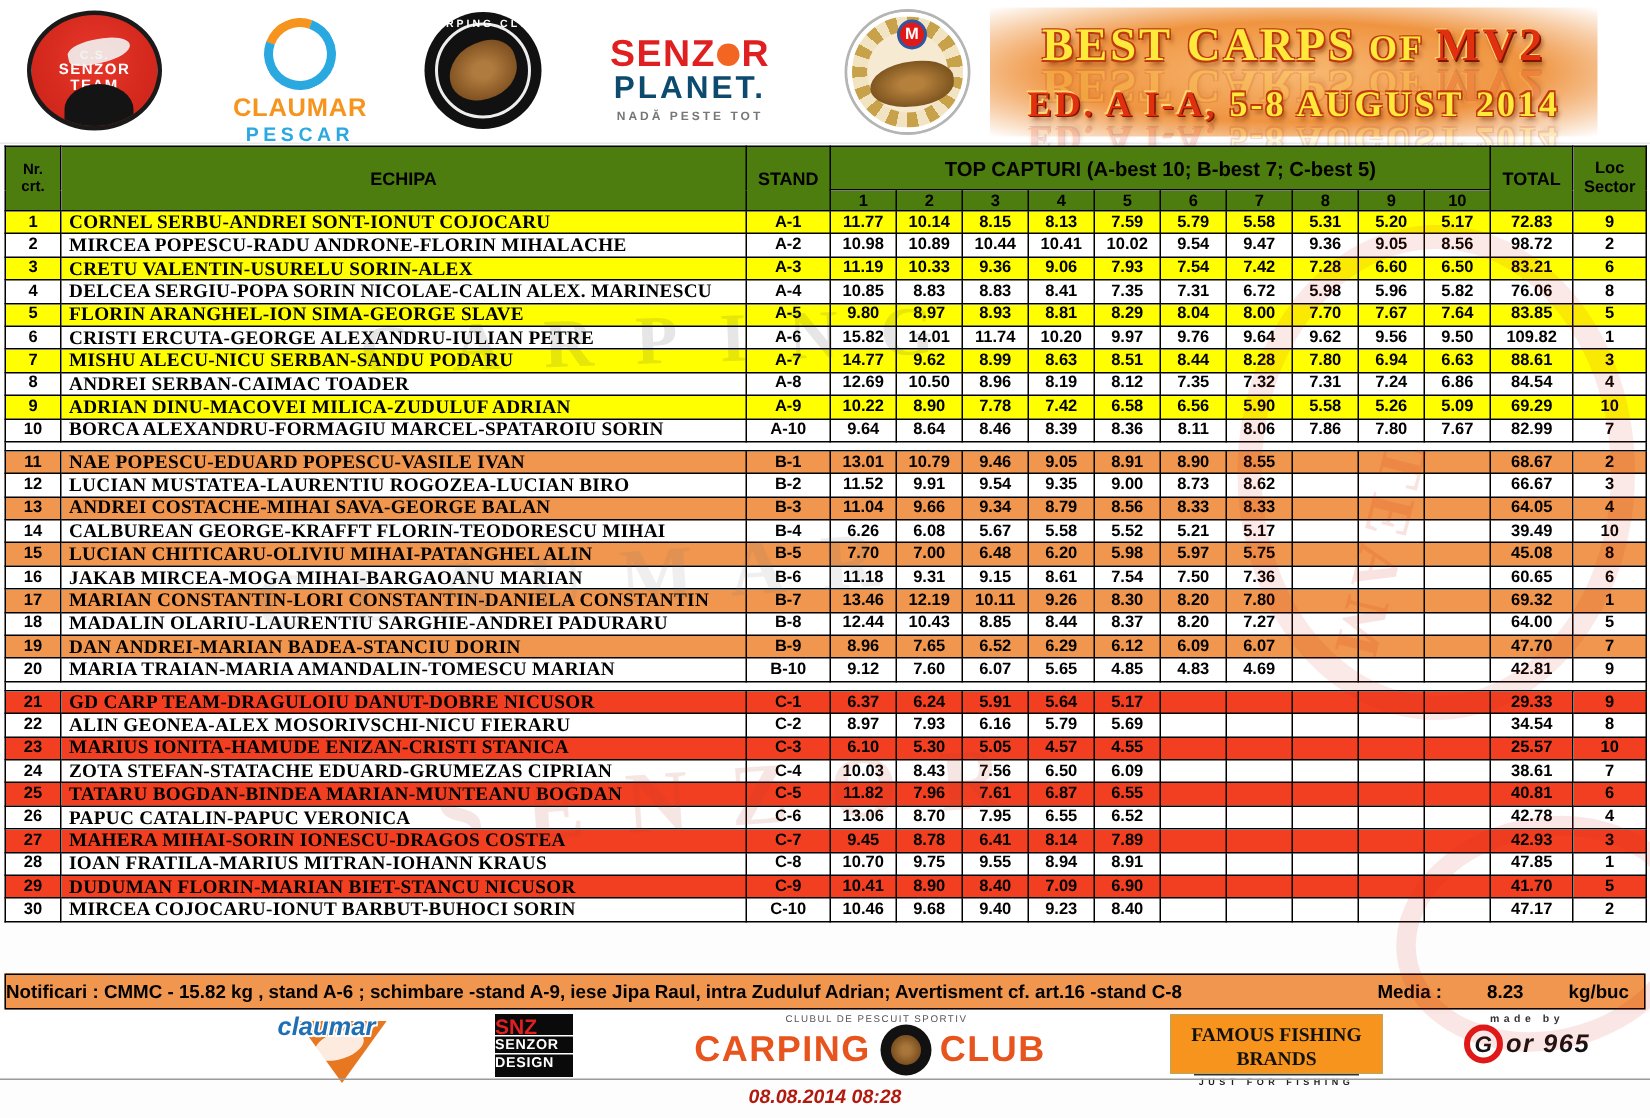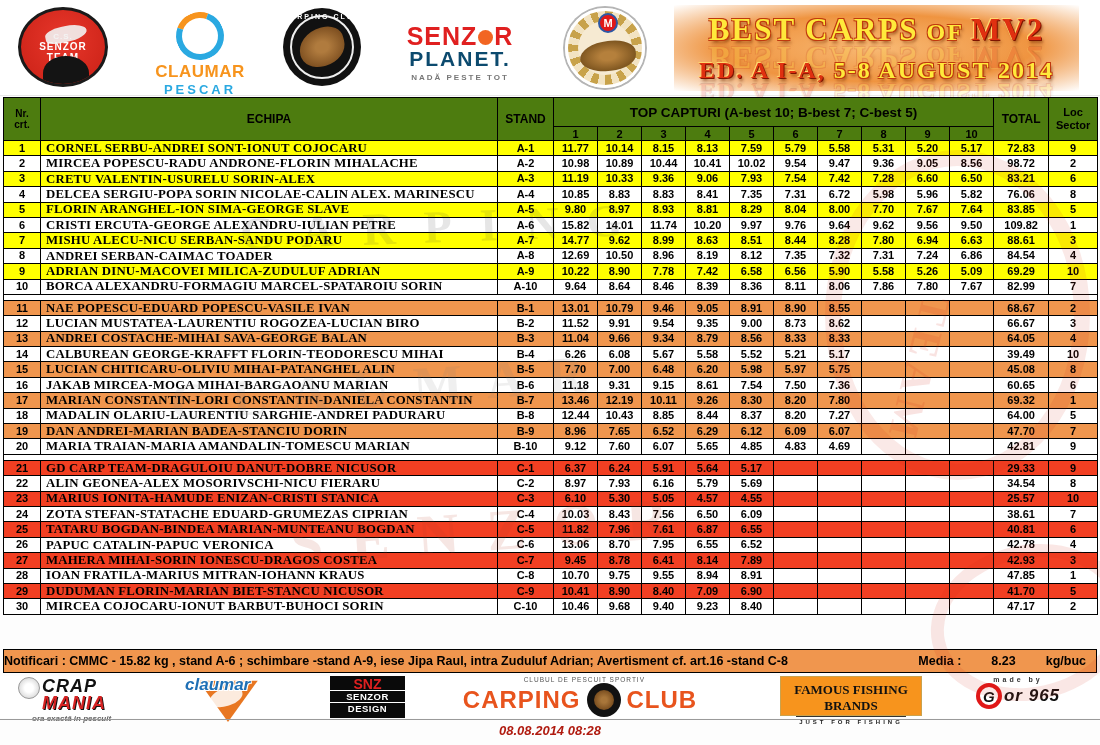--- a/index.html
+++ b/index.html
@@ -29,21 +29,21 @@
   .logo-splanet .l1 { color:#e02020; font-weight:bold; font-size:25px; letter-spacing:1px; font-family:"Liberation Sans",sans-serif; }
   .logo-splanet .dot { display:inline-block; width:15px; height:15px; background:#f26522; border-radius:50%; margin:0 1px; }
   .logo-splanet .l2 { color:#0c4a6e; font-size:21px; letter-spacing:2px; font-weight:bold; margin-top:-4px; }
   .logo-splanet .l3 { color:#777; font-size:8px; letter-spacing:2px; margin-top:2px; font-weight:bold; }
 
   .logo-mv { position:absolute; top:8px; left:565px; width:80px; height:80px; border-radius:50%; background:repeating-conic-gradient(#c8a24a 0 12deg, #f2e3c2 12deg 24deg); border:3px solid #fff; box-shadow:0 0 0 2px #b5b5b5; }
   .logo-mv .body { position:absolute; inset:10px; background:#f6ead2; border-radius:50%; }
   .logo-mv .fish { position:absolute; top:30px; left:12px; width:56px; height:30px; background:radial-gradient(#b5803c 20%, #6f4a18 85%); border-radius:55% 45% 50% 50%; transform:rotate(-6deg); }
   .logo-mv .badge { position:absolute; top:2px; left:30px; width:20px; height:20px; background:#e01818; border:2px solid #2b57a5; border-radius:50%; color:#fff; font-size:11px; font-weight:bold; text-align:center; line-height:17px; }
 
-  .title-banner { position:absolute; top:5px; left:674px; width:405px; height:86px; background:radial-gradient(ellipse at center, #f8b974 0%, #ef9440 55%, rgba(239,148,64,0) 100%); text-align:center; font-family:"Liberation Serif", serif; }
+  .title-banner { position:absolute; top:5px; left:660px; width:405px; height:86px; background:radial-gradient(ellipse at center, #f8b974 0%, #ef9440 55%, rgba(239,148,64,0) 100%); text-align:center; font-family:"Liberation Serif", serif; }
   .t-line { position:relative; line-height:1; }
   .t-line1 { margin-top:9px; font-size:31px; font-weight:bold; letter-spacing:2px; }
   .t-line2 { margin-top:13px; font-size:24px; font-weight:bold; letter-spacing:2px; }
   .ylw { color:#ffe93b; text-shadow:1px 1px 0 #c0390e, -1px -1px 0 #c0390e, 1px -1px 0 #c0390e, -1px 1px 0 #c0390e, 2px 3px 3px rgba(110,40,0,.55); }
   .rd  { color:#e03010; text-shadow:1px 1px 0 #7e1400, -1px -1px 0 #ffd76e, 2px 3px 3px rgba(110,40,0,.55); }
   .refl { position:absolute; left:0; right:0; top:90%; transform:scaleY(-1); opacity:.18; pointer-events:none; }
 
   
   .results-wrap { position:absolute; top:97px; left:3px; right:3px; }
   table { border-collapse:collapse; table-layout:fixed; width:100%; }
@@ -75,21 +75,21 @@
   .f-crap .ball { display:inline-block; width:22px; height:22px; border-radius:50%; background:radial-gradient(#fff 30%, #cfcfcf 90%); border:1px solid #999; vertical-align:middle; margin-right:2px; }
   .f-crap .l1 { font-size:18px; font-weight:bold; font-style:italic; color:#111; letter-spacing:1px; display:inline; }
   .f-crap .l2 { font-size:18px; font-weight:bold; font-style:italic; color:#d42222; letter-spacing:1px; margin-top:-6px; margin-left:24px; text-shadow:1px 1px 0 #111; }
   .f-crap .l3 { font-size:8px; font-style:italic; color:#666; font-weight:bold; margin-left:14px; }
 
   .f-claumar { left:183px; width:90px; height:42px; }
   .f-claumar .tri { position:absolute; top:2px; left:14px; width:62px; height:44px; background:#e87722; clip-path:polygon(50% 100%, 2% 6%, 98% 6%); }
   .f-claumar .fish { position:absolute; top:12px; left:26px; width:34px; height:18px; background:#fff; border-radius:55% 45% 50% 50%; opacity:.85; transform:rotate(-18deg); }
   .f-claumar .txt { position:absolute; top:-1px; left:2px; font-size:17px; font-weight:bold; font-style:italic; color:#1f6fb5; text-shadow:1px 1px 0 #fff,-1px -1px 0 #fff,1px -1px 0 #fff,-1px 1px 0 #fff; }
 
-  .f-snz { left:330px; width:75px; height:42px; background:#0a0a0a; color:#fff; text-align:center; padding-top:2px; }
+  .f-snz { left:330px; width:52px; height:42px; background:#0a0a0a; color:#fff; text-align:left; padding-top:2px; }
   .f-snz .s1 { color:#e02020; font-weight:bold; font-size:14px; line-height:12px; }
   .f-snz .s2, .f-snz .s3 { font-size:9.5px; font-weight:bold; letter-spacing:.5px; line-height:11px; border-top:1px solid #fff; }
 
   .f-carping { left:455px; width:250px; text-align:center; }
   .f-carping .small { font-size:6.5px; color:#555; letter-spacing:1px; text-align:right; padding-right:60px; }
   .f-carping .row { display:flex; align-items:center; justify-content:center; gap:6px; }
   .f-carping .word { font-size:24px; font-weight:bold; color:#e8541d; letter-spacing:1px; }
   .f-carping .disc { width:34px; height:34px; background:#111; border-radius:50%; position:relative; }
   .f-carping .disc::after { content:""; position:absolute; inset:7px; background:radial-gradient(#a8763a 20%, #6d4318 85%); border-radius:50%; }
 
@@ -730,25 +730,20 @@
   <div class="notif">
     <span class="msg">Notificari : CMMC -  15.82 kg , stand A-6 ; schimbare -stand A-9, iese Jipa Raul, intra Zuduluf Adrian; Avertisment cf. art.16 -stand C-8</span>
     <span class="media-wrap">
       <span>Media :</span>
       <span>8.23</span>
       <span>kg/buc</span>
     </span>
   </div>
 
   <div class="footer-band">
-    <div class="f-logo f-crap">
-      <span class="ball"></span><span class="l1">CRAP</span>
-      <div class="l2">MANIA</div>
-      <div class="l3">ora exactă in pescuit</div>
-    </div>
     <div class="f-logo f-claumar">
       <div class="tri"></div>
       <div class="fish"></div>
       <div class="txt">claumar</div>
     </div>
     <div class="f-logo f-snz">
       <div class="s1">SNZ</div>
       <div class="s2">SENZOR</div>
       <div class="s3">DESIGN</div>
     </div>

